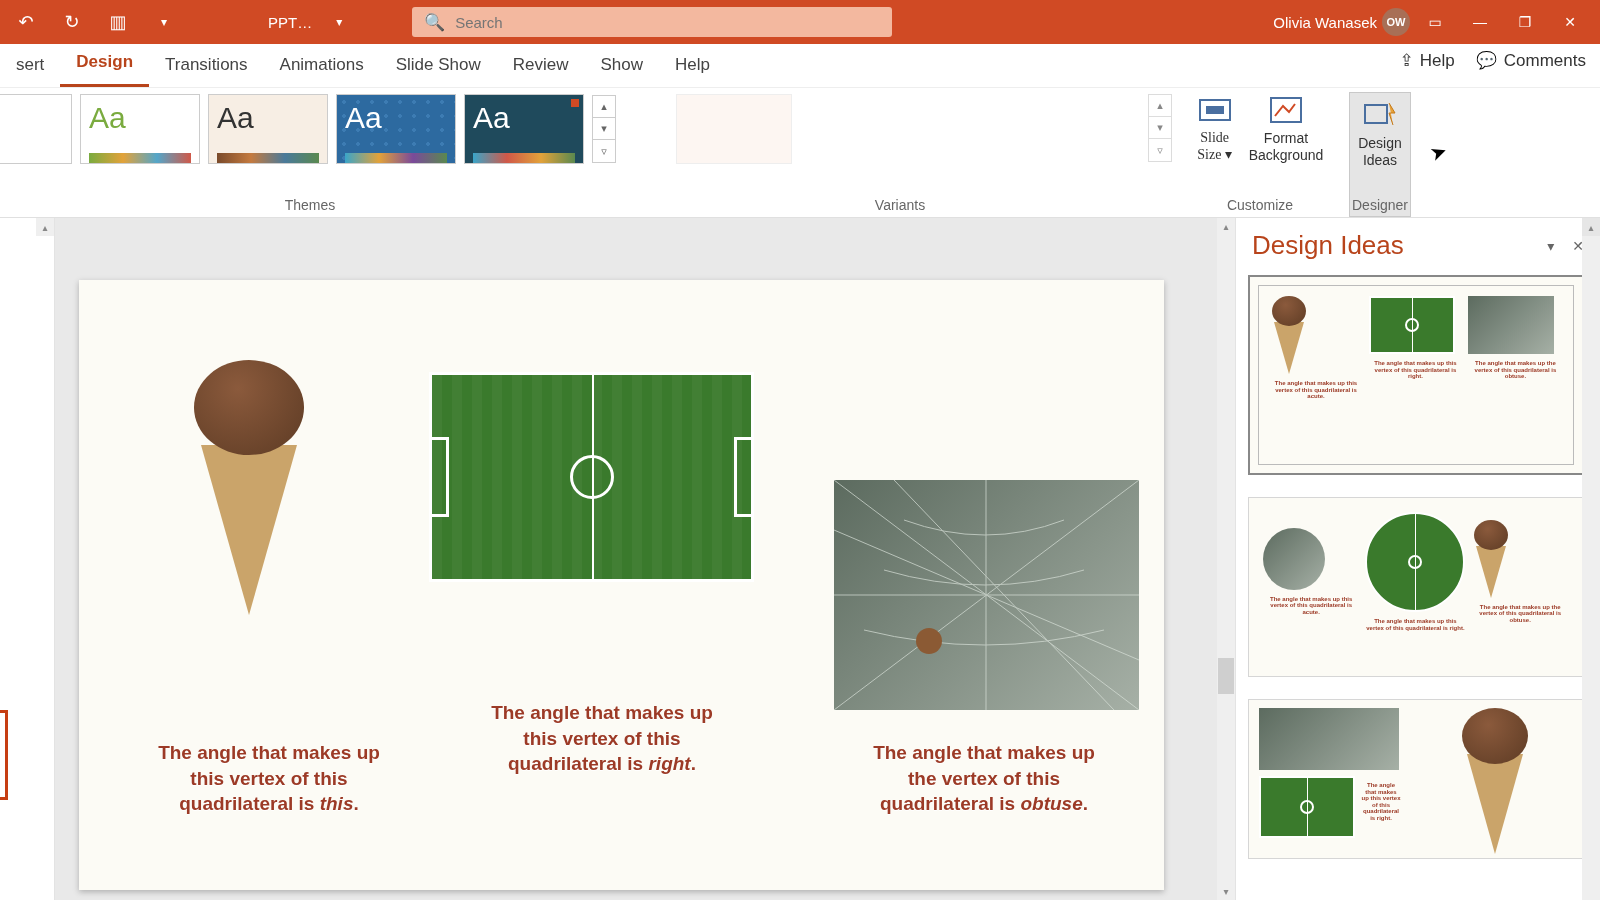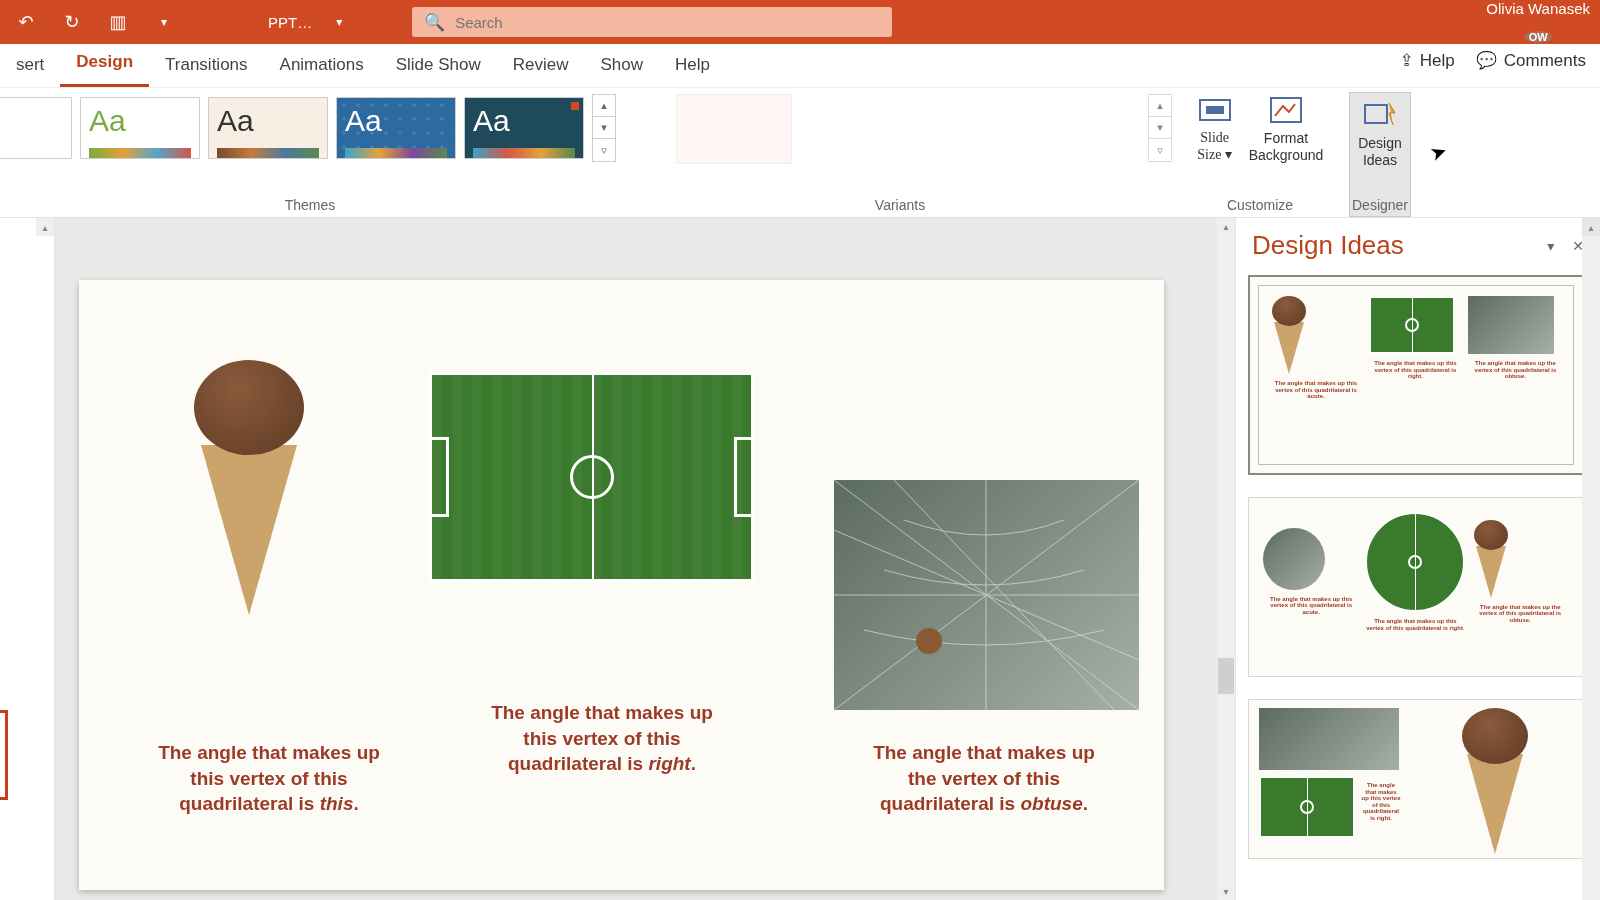--- a/index.html
+++ b/index.html
@@ -8,37 +8,37 @@
 
 .titlebar { background: #d04a24; height: 44px; display: flex; align-items: center; color: #fff; position: relative; }
 .qat { display: flex; align-items: center; gap: 18px; padding-left: 12px; }
 .qat .iconbtn { width: 28px; height: 28px; display: flex; align-items: center; justify-content: center; color: #fff; font-size: 18px; }
 .filename-wrap { display: flex; align-items: center; gap: 24px; margin-left: 90px; width: 110px; }
 .filename { color: #fff; font-size: 15px; }
 .filename-chev { color:#fff; font-size:12px; }
 .searchbox { margin-left: 34px; height: 30px; width: 480px; background: #f3b89f; border-radius: 3px; display: flex; align-items: center; padding: 0 12px; gap: 10px; }
 .searchbox .mag { color: #8a4c2f; font-size: 17px; }
 .searchbox input { border: none; background: transparent; outline: none; font-size: 15px; color: #666; flex: 1; }
-.userarea { position: absolute; right: 10px; top: 0; height: 44px; display: flex; align-items: center; gap: 14px; flex-direction: column; }
+.userarea { position: absolute; right: 10px; top: 0; height: 44px; display: flex; align-items: center; gap: 5px; }
 .username { font-size: 15px; color: #fff; }
 .avatar { width: 28px; height: 28px; border-radius: 50%; background: #a86f56; display: flex; align-items: center; justify-content: center; font-size: 11px; color: #fff; font-weight: 600; }
 .winbtn { width: 40px; height: 44px; display: flex; align-items: center; justify-content: center; color: #fff; font-size: 14px; }
 
 
 .ribbon-tabs { height: 44px; display: flex; align-items: flex-end; background: #fff; padding-left: 0; position: relative; border-bottom: 1px solid #eee; }
 .tab { padding: 10px 16px 12px; font-size: 17px; color: #444; }
 .tab.active { color: #b8441b; font-weight: 600; border-bottom: 3px solid #b8441b; }
 .right-actions { position: absolute; right: 14px; top: 6px; display: flex; gap: 22px; align-items: center; }
 .right-actions .action { font-size: 17px; color: #333; display: flex; align-items: center; gap: 6px; }
 
 
 .ribbon-body { height: 130px; background: #fff; display: flex; border-bottom: 1px solid #e0e0e0; }
 .themes-group { padding: 6px 0 0 0; position: relative; width: 620px; }
 .themes-row { display: flex; gap: 8px; align-items: center; padding-left: 0; }
-.theme-thumb { width: 120px; height: 62px; border: 1px solid #ccc; display: flex; flex-direction: column; justify-content: space-between; padding: 6px 8px 0; font-family: serif; overflow: hidden; }
+.theme-thumb { width: 120px; height: 70px; border: 1px solid #ccc; display: flex; flex-direction: column; justify-content: space-between; padding: 6px 8px 0; font-family: serif; overflow: hidden; }
 .theme-thumb.first { width: 72px; border-left: none; background: #fff; }
 .theme-aa { font-size: 30px; color: #555;}
 .theme-bar { height: 10px; width: 100%; }
 .themes-arrows { width: 24px; display: flex; flex-direction: column; border: 1px solid #ccc; }
 .themes-arrows div { height: 22px; border-bottom: 1px solid #ccc; display: flex; align-items: center; justify-content: center; font-size: 11px; color: #666; }
 .group-label { position: absolute; bottom: 4px; left: 0; width: 100%; text-align: center; font-size: 14px; color: #666; }
 .variants-group { position: relative; width: 560px; padding: 6px 0 0 0; }
 .variant-slot { margin-left: 56px; width: 116px; height: 70px; border: 1px solid #eee; background: #fdf6f2; }
 .variants-arrows { position: absolute; right: 8px; top: 6px; width: 24px; display: flex; flex-direction: column; border: 1px solid #dcdcdc; }
 .variants-arrows div { height: 22px; border-bottom: 1px solid #ddd; display: flex; align-items: center; justify-content: center; font-size: 11px; color: #888; }

